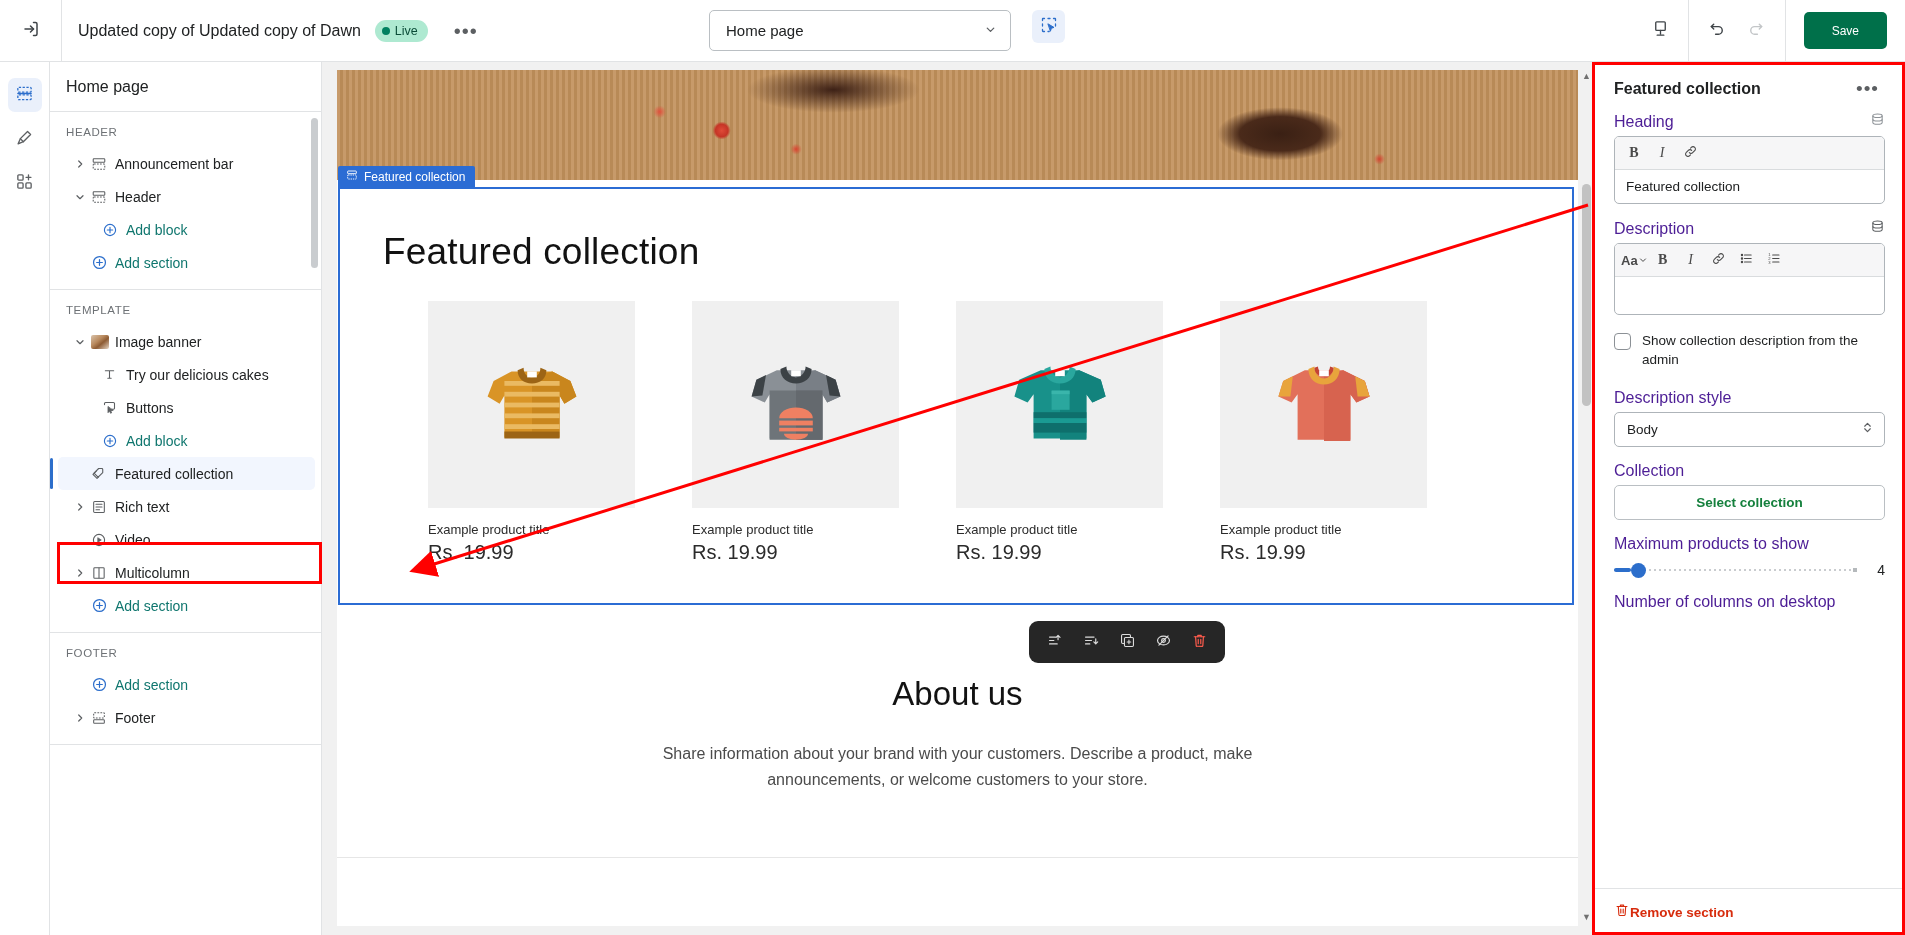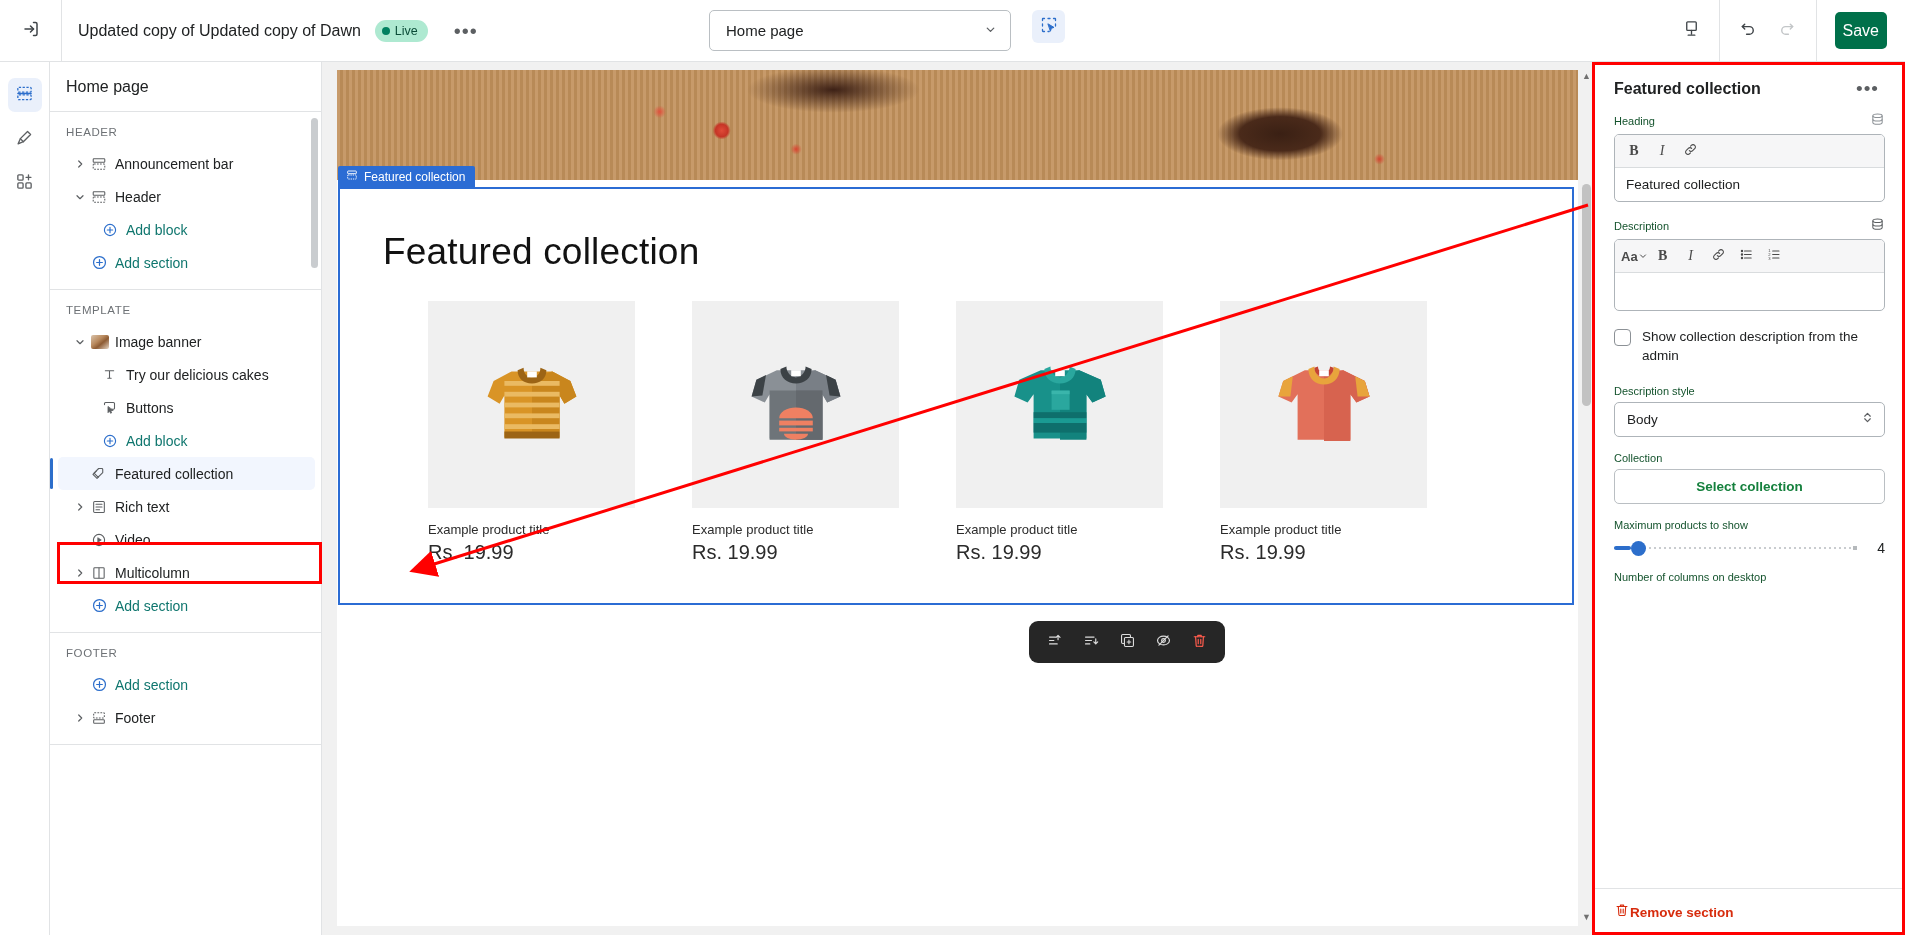--- a/index.html
+++ b/index.html
@@ -70,22 +70,22 @@
     width: 56px; height: 61px; display:flex; align-items:center; justify-content:center;
     cursor: pointer; border-right: 1px solid #e1e3e5;
   }
   .hist-group { display: flex; align-items: center; padding: 0 10px;
     border-right: 1px solid #e1e3e5; height: 61px; }
   .hist-btn { width: 38px; height: 34px; display:flex; align-items:center; justify-content:center;
     cursor: pointer; border-radius: 4px; }
   .save-btn {
     margin: 0 18px 0 18px;
     background: #00704a; color: #fff;
-    height: 37px; padding: 0 8px; border: none; border-radius: 5px;
-    font-size: 16px; font-family: inherit; font-weight: 500;
+    height: 37px; padding: 0 28px; border: none; border-radius: 5px;
+    font-size: 12px; font-family: inherit; font-weight: 500;
     cursor: pointer;
   }
 
   
   .rail {
     position: absolute; top: 62px; left: 0;
     width: 50px; height: 873px;
     background: #fff; border-right: 1px solid #e1e3e5;
     display: flex; flex-direction: column; align-items: center;
     padding-top: 16px; gap: 10px;
@@ -255,21 +255,21 @@
   .rp-head {
     display: flex; align-items: center; justify-content: space-between;
     padding: 18px 20px 14px 20px;
   }
   .rp-title { font-size: 16px; font-weight: 600; color: #202223; }
   .rp-ellipsis { color:#5c5f62; font-size:19px; letter-spacing:1px; line-height:8px; cursor:pointer; padding: 4px 6px;}
   .rp-body { flex: 1; overflow: hidden; padding: 0 20px; }
   .fld { margin-bottom: 15px; }
   .fld-label {
     display: flex; align-items: center; justify-content: space-between;
-    font-size: 11px; color: #14532d; margin-bottom: 5px;
+    font-size: 16px; color: #4c1d95; margin-bottom: 5px;
   }
   .rte {
     border: 1px solid #aeb4b9; border-radius: 5px; overflow: hidden; background:#fff;
   }
   .rte-bar {
     display: flex; align-items: center; gap: 2px;
     background: #f6f6f7; border-bottom: 1px solid #d9dcde;
     padding: 4px 6px; height: 33px;
   }
   .rte-btn {
@@ -729,20 +729,25 @@
               <rect x="46" y="21" width="8" height="5" fill="#fff"></rect>
             </svg>
           </div>
           <div class="product-title">Example product title</div>
           <div class="product-price">Rs. 19.99</div>
         </div>
 
       </div>
     </div>
 
+    <div class="below-fold">
+      <div class="about-h2">About us</div>
+      <div class="about-p">Share information about your brand with your customers. Describe a product, make announcements, or welcome customers to your store.</div>
+      <div class="about-rule"></div>
+    </div>
 
     <div class="float-toolbar">
       <div class="ft-btn">
         <span>
           <svg width="17" height="17" viewBox="0 0 20 20" fill="none" stroke="#dcdcdc" stroke-width="1.4" stroke-linecap="round" stroke-linejoin="round">
             <path d="M3 6h7M3 10h5M3 14h9"></path>
               <path d="M13 9V4m0 0-2.3 2.3M13 4l2.3 2.3"></path>
           </svg>
         </span>
       </div>

